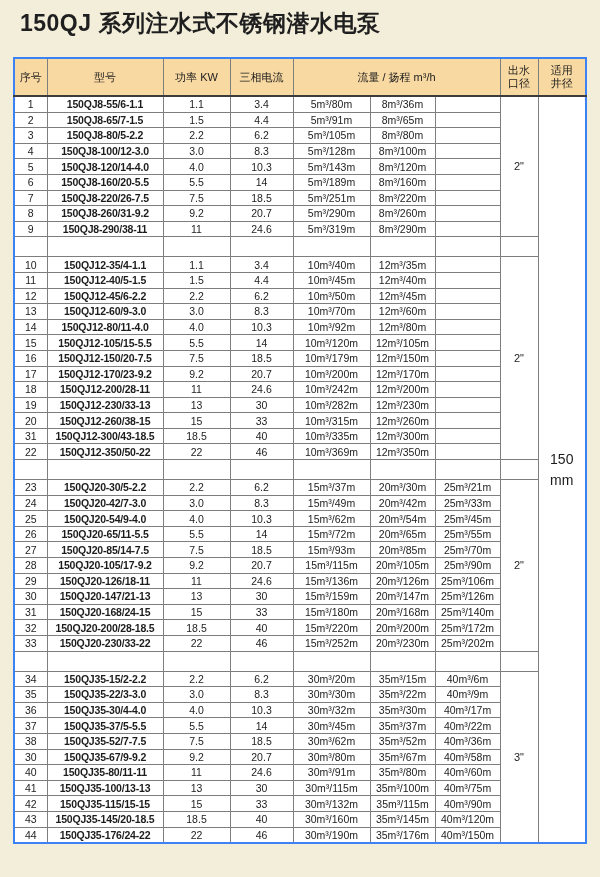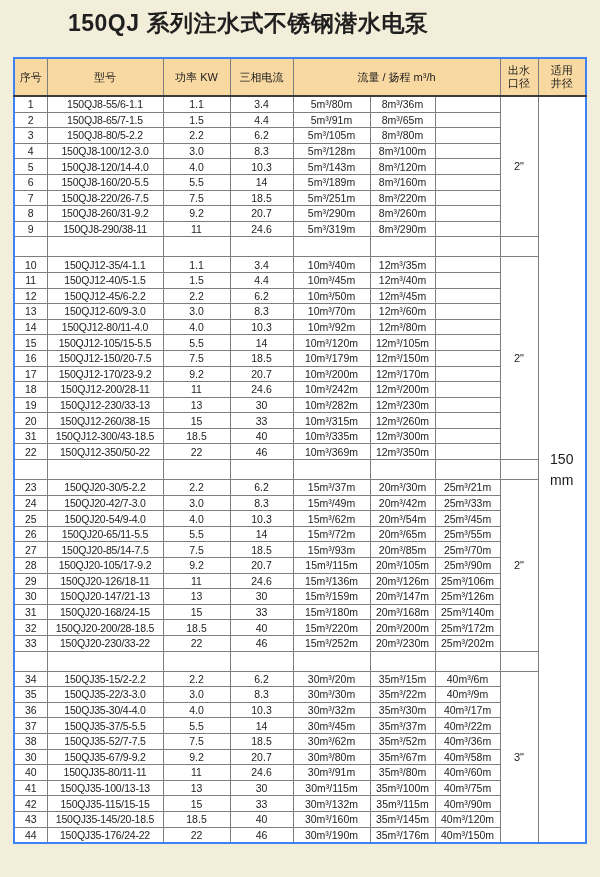--- a/index.html
+++ b/index.html
@@ -17,21 +17,20 @@
   }
   .title {
     position: absolute;
     left: 20px;
     top: 8px;
     font-size: 23px;
     font-weight: bold;
     color: #1f1f1f;
     letter-spacing: 0.5px;
     white-space: nowrap;
-    margin-left: 48px;
   }
   table.spec {
     position: absolute;
     left: 13px;
     top: 57px;
     width: 572px;
     border-collapse: collapse;
     table-layout: fixed;
     border: 2px solid #3b82f6;
   }
@@ -50,20 +49,21 @@
   }
   table.spec thead td {
     background: #f9d9a2;
     font-size: 11px;
     height: 36px;
     white-space: pre-line;
     border-bottom: 2px solid #3c3c3c;
   }
   table.spec td.model {
     letter-spacing: -0.2px;
+    font-weight: bold;
   }
   table.spec tr.gap td {
     height: 19px;
   }
   table.spec td.outlet {
     font-size: 11px;
   }
   table.spec td.well {
     font-size: 14px;
     white-space: pre-line;

